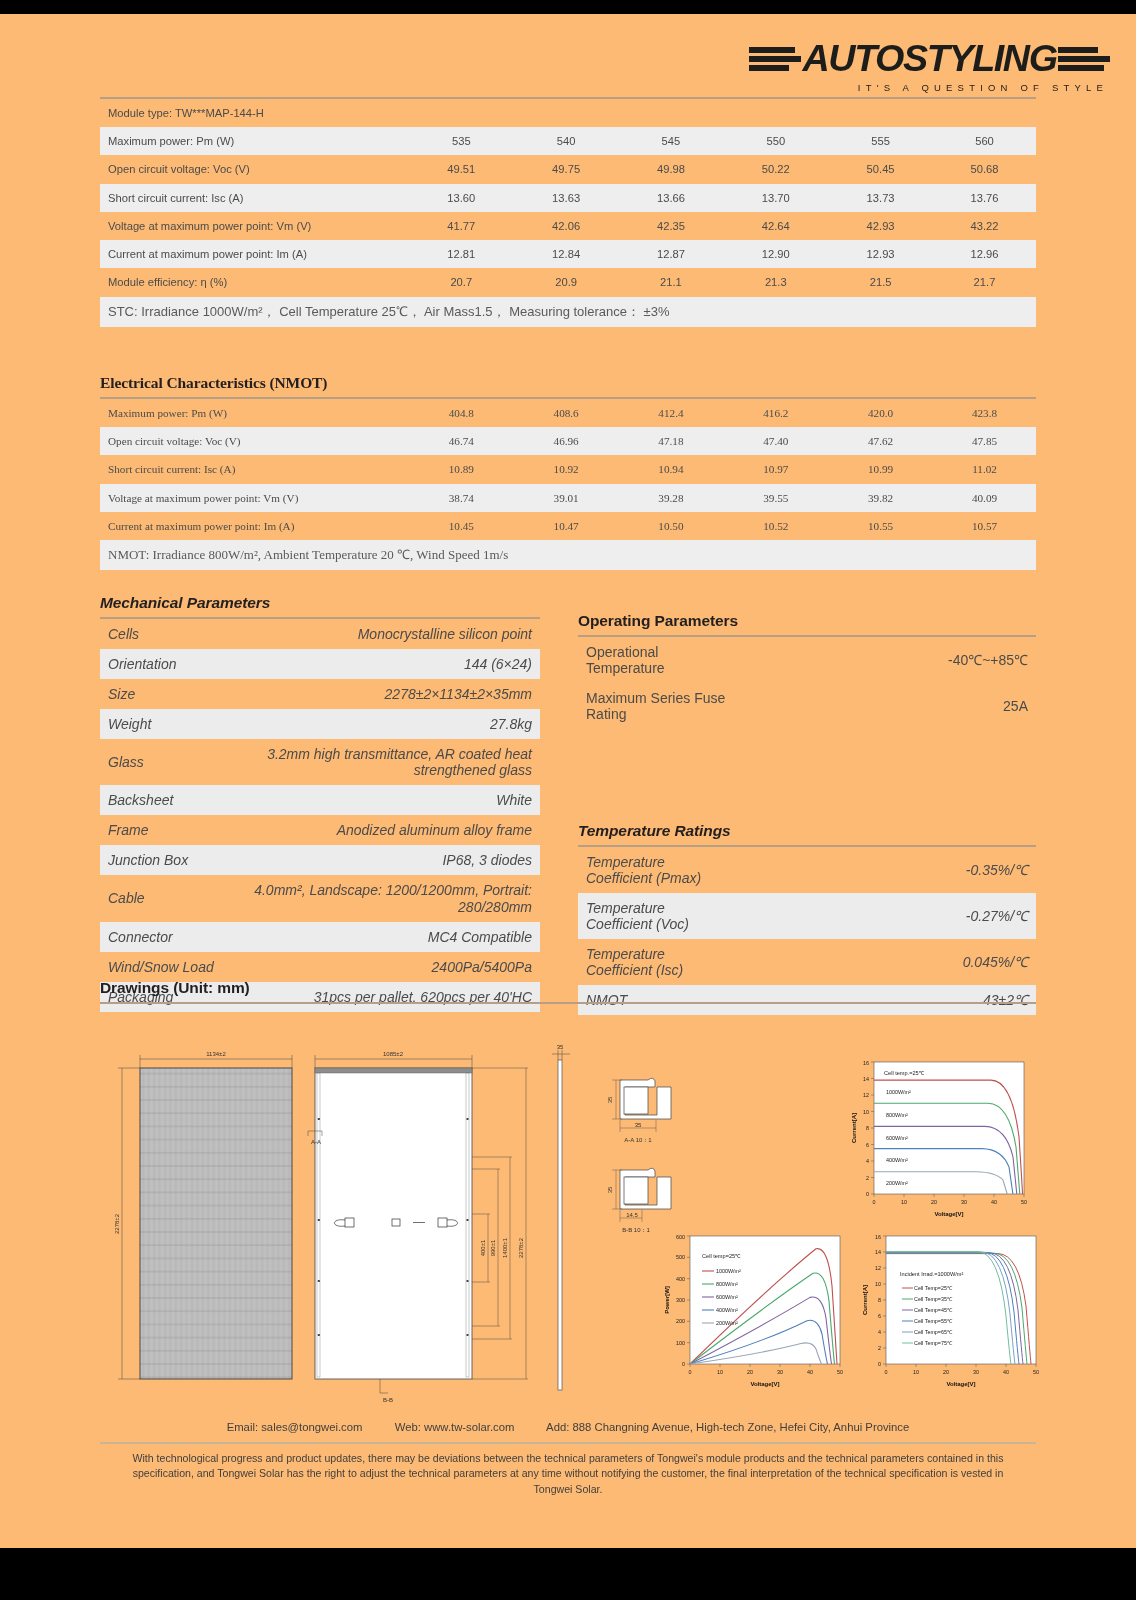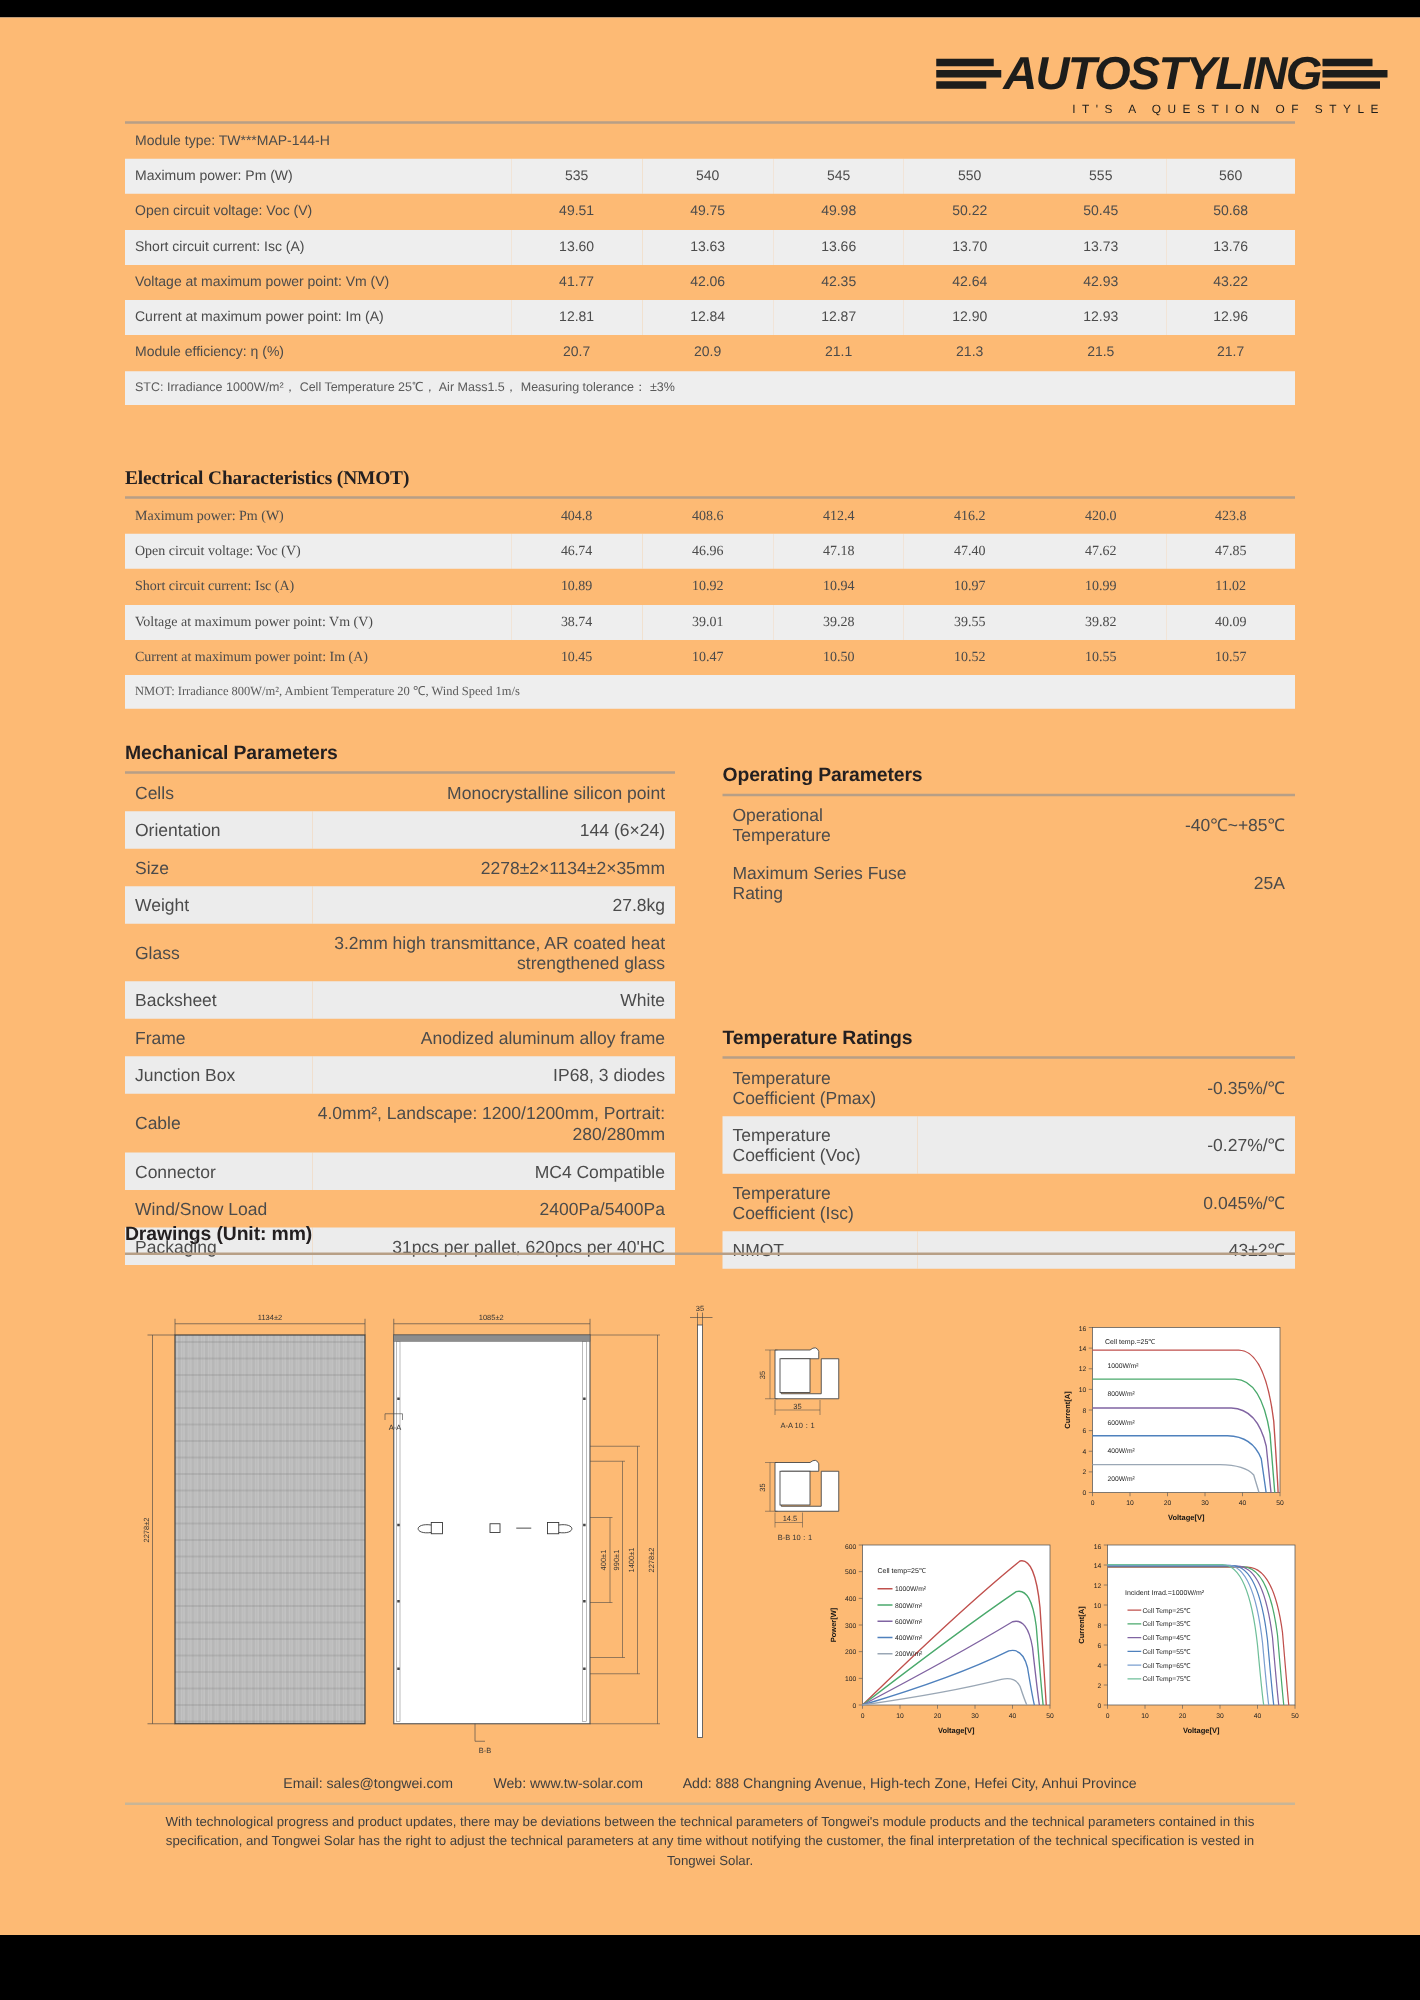--- a/index.html
+++ b/index.html
@@ -56,21 +56,21 @@
 
   
   .spec { width:100%; border-collapse:collapse; table-layout:fixed; }
   .spec td {
     font-size:11.2px; color:#4b4b4b; padding:8px 0 8px 0;
     line-height:1.1;
   }
   .spec tr.alt td { background:#eeeeee; }
   .spec td.lbl { padding-left:8px; text-align:left; }
   .spec td.val { text-align:center; }
-  .spec td.note { padding-left:8px; font-size:10px; color:#5a5a5a; }
+  .spec td.note { padding-left:8px; font-size:13px; color:#5a5a5a; }
 
   
   .ptable { width:100%; border-collapse:collapse; table-layout:fixed; }
   .ptable td {
     font-size:14px; color:#4b4b4b; padding:7px 0;
     line-height:1.15;
   }
   .ptable tr.alt td { background:#ececec; }
   .ptable td.k { padding-left:8px; text-align:left; width:34%; }
   .ptable td.v { padding-right:8px; text-align:right; }
@@ -261,21 +261,21 @@
             <td class="val">10.55</td>
             <td class="val">10.57</td>
           </tr>
           <tr class="alt">
             <td class="note" colspan="7">NMOT: Irradiance 800W/m², Ambient Temperature 20 ℃, Wind Speed 1m/s</td>
           </tr>
         </tbody>
       </table>
     </div>
 
-    <div style="position:absolute; left:100px; top:580px; width:440px;">
+    <div style="position:absolute; left:100px; top:580px; width:440px;font-style:italic;">
       <div class="sec-h">Mechanical Parameters</div>
       <div class="rule"></div>
       <table class="ptable">
         <tbody>
           <tr>
               <td class="k">Cells</td>
               <td class="v">Monocrystalline silicon point</td>
             </tr>
           <tr class="alt">
               <td class="k">Orientation</td>
@@ -335,21 +335,21 @@
               <td class="v">-40℃~+85℃</td>
             </tr>
           <tr>
               <td class="k">Maximum Series Fuse Rating</td>
               <td class="v">25A</td>
             </tr>
         </tbody>
       </table>
     </div>
 
-    <div style="position:absolute; left:578px; top:808px; width:458px;">
+    <div style="position:absolute; left:578px; top:808px; width:458px;font-style:italic;">
       <div class="sec-h">Temperature Ratings</div>
       <div class="rule"></div>
       <table class="ptable">
         <tbody>
           <tr>
               <td class="k">Temperature Coefficient (Pmax)</td>
               <td class="v">-0.35%/℃</td>
             </tr>
           <tr class="alt">
               <td class="k">Temperature Coefficient (Voc)</td>

